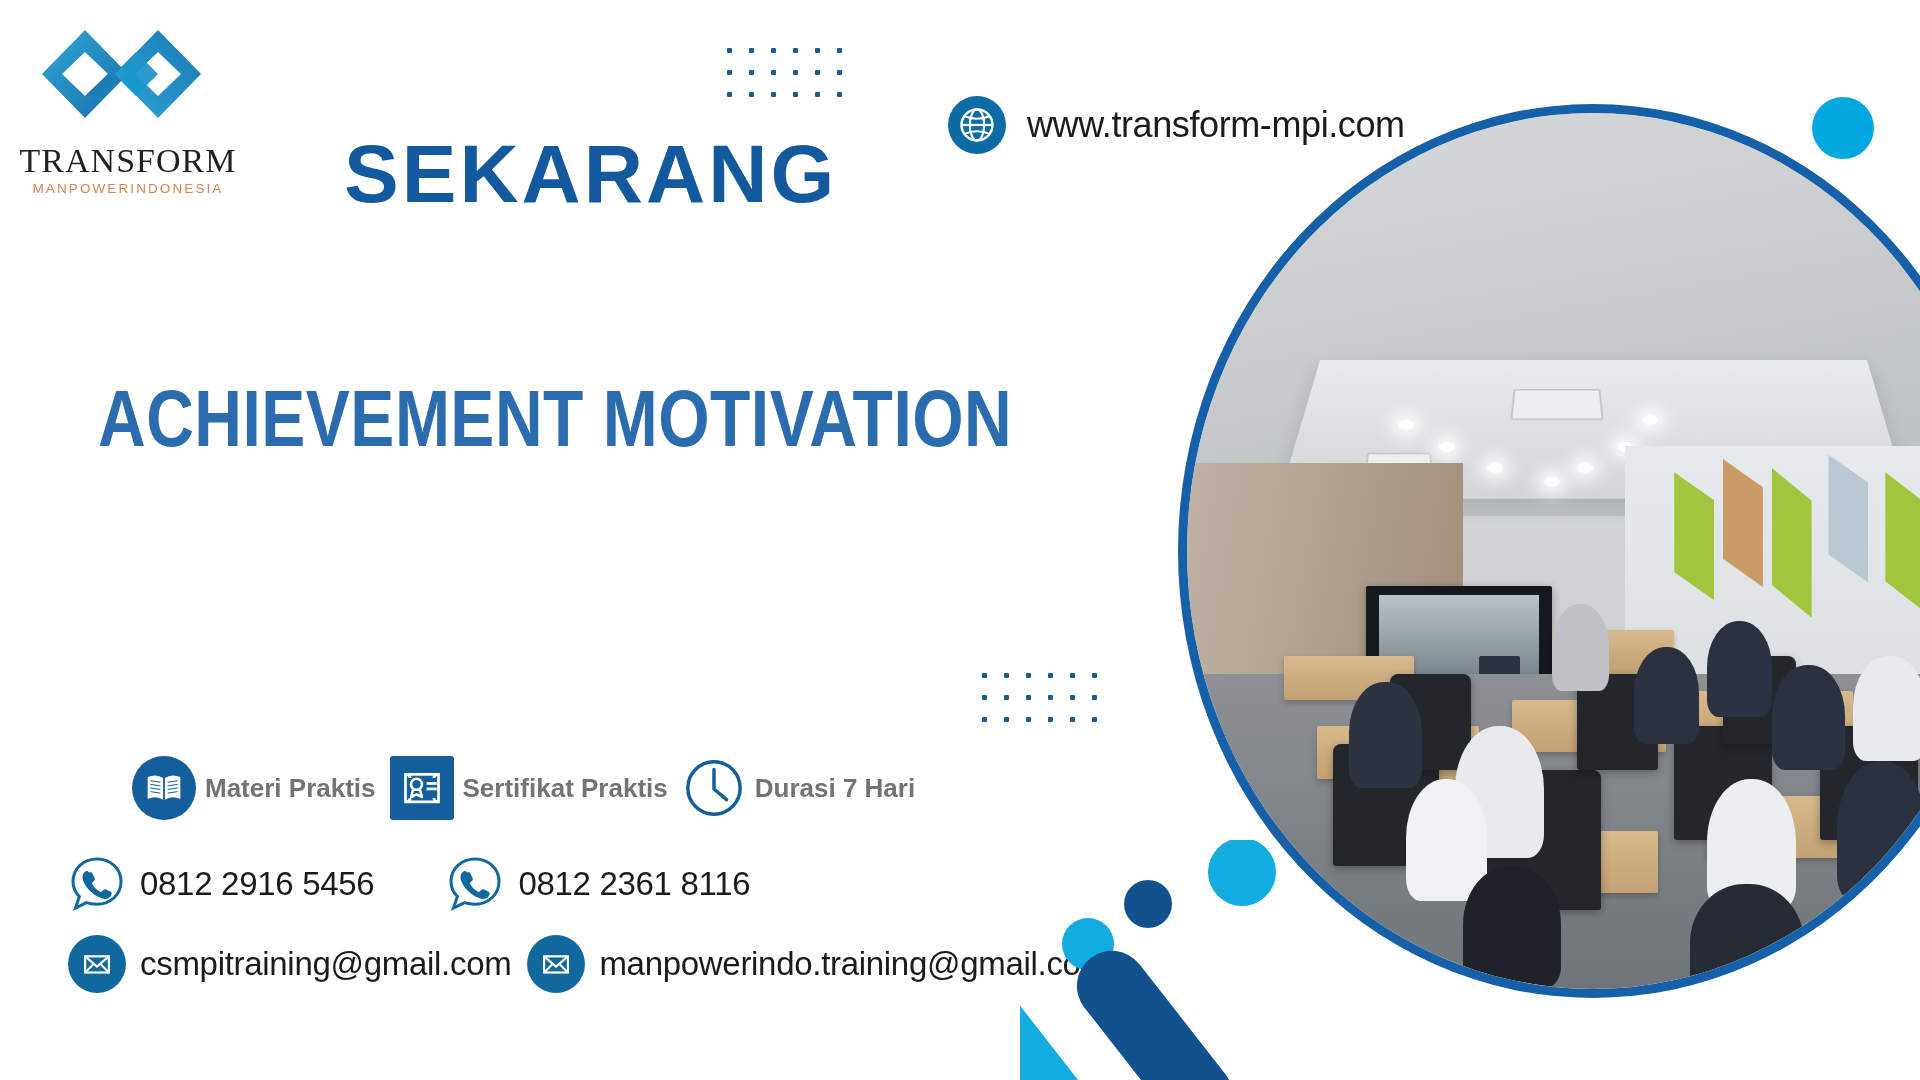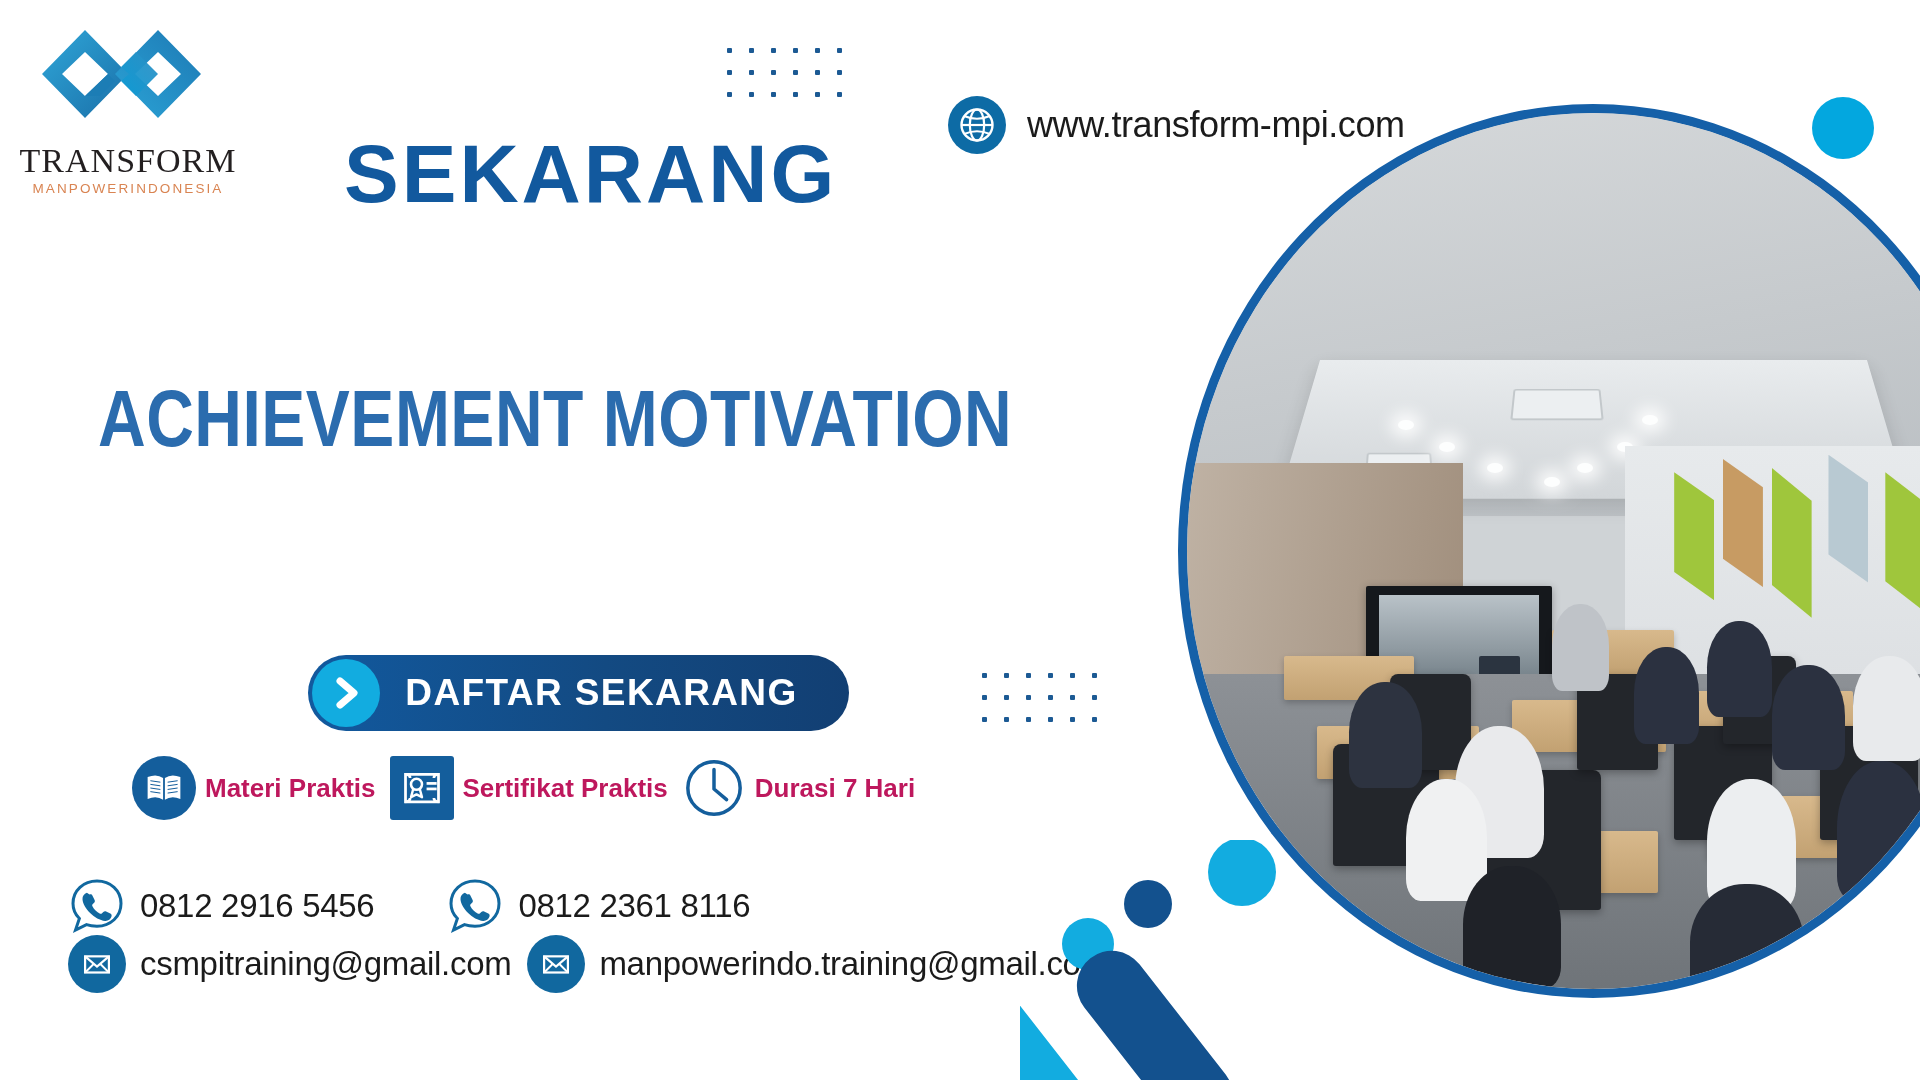--- a/index.html
+++ b/index.html
@@ -181,31 +181,31 @@
     display: flex;
     align-items: center;
     justify-content: center;
   }
   .feat-icon.circle { background: #145e9c; border-radius: 50%; }
   .feat-icon.square { background: #145e9c; border-radius: 3px; }
   .feat-icon.ring   { background: transparent; }
   .feat-label {
     font-size: 26px;
     font-weight: bold;
-    color: #be185d;
+    color: #737373;
     white-space: nowrap;
   }
 
   
   .contact-row {
     position: absolute;
     display: flex;
     align-items: center;
   }
-  #phones  { left: 68px; top: 877px; text-align: right; }
+  #phones  { left: 68px; top: 855px; text-align: right; }
   #emails  { left: 68px; top: 935px; }
   .contact-item {
     display: flex;
     align-items: center;
     gap: 14px;
   }
   .contact-badge {
     width: 58px;
     height: 58px;
     flex: 0 0 auto;
@@ -410,28 +410,20 @@
         <path d="M7.8 11.2 Q20 16.2 32.2 11.2" fill="none" stroke="#ffffff" stroke-width="2.1"></path>
         <path d="M7.8 28.8 Q20 23.8 32.2 28.8" fill="none" stroke="#ffffff" stroke-width="2.1"></path>
       </svg>
     </span>
     <span class="website-url">www.transform-mpi.com</span>
   </div>
 
   <div class="eyebrow-title">SEKARANG</div>
   <div class="main-title">ACHIEVEMENT MOTIVATION</div>
 
-  <div class="cta-button">
-    <span class="cta-arrow">
-      <svg viewBox="0 0 40 40" width="40" height="40">
-        <path d="M14 8 L28 20 L14 32" fill="none" stroke="#ffffff" stroke-width="7" stroke-linecap="round" stroke-linejoin="round"></path>
-      </svg>
-    </span>
-    <span class="cta-label">DAFTAR  SEKARANG</span>
-  </div>
 
   <div class="features-row">
 
     <div class="feature">
       <span class="feat-icon circle">
         <svg viewBox="0 0 44 44" width="40" height="40">
           <path d="M4 10 Q14 6 21 11 L21 35 Q14 30 4 34 Z" fill="#ffffff"></path>
           <path d="M40 10 Q30 6 23 11 L23 35 Q30 30 40 34 Z" fill="#ffffff"></path>
           <g stroke="#145e9c" stroke-width="1.1">
             <line x1="7" y1="14" x2="18" y2="15.6"></line>

